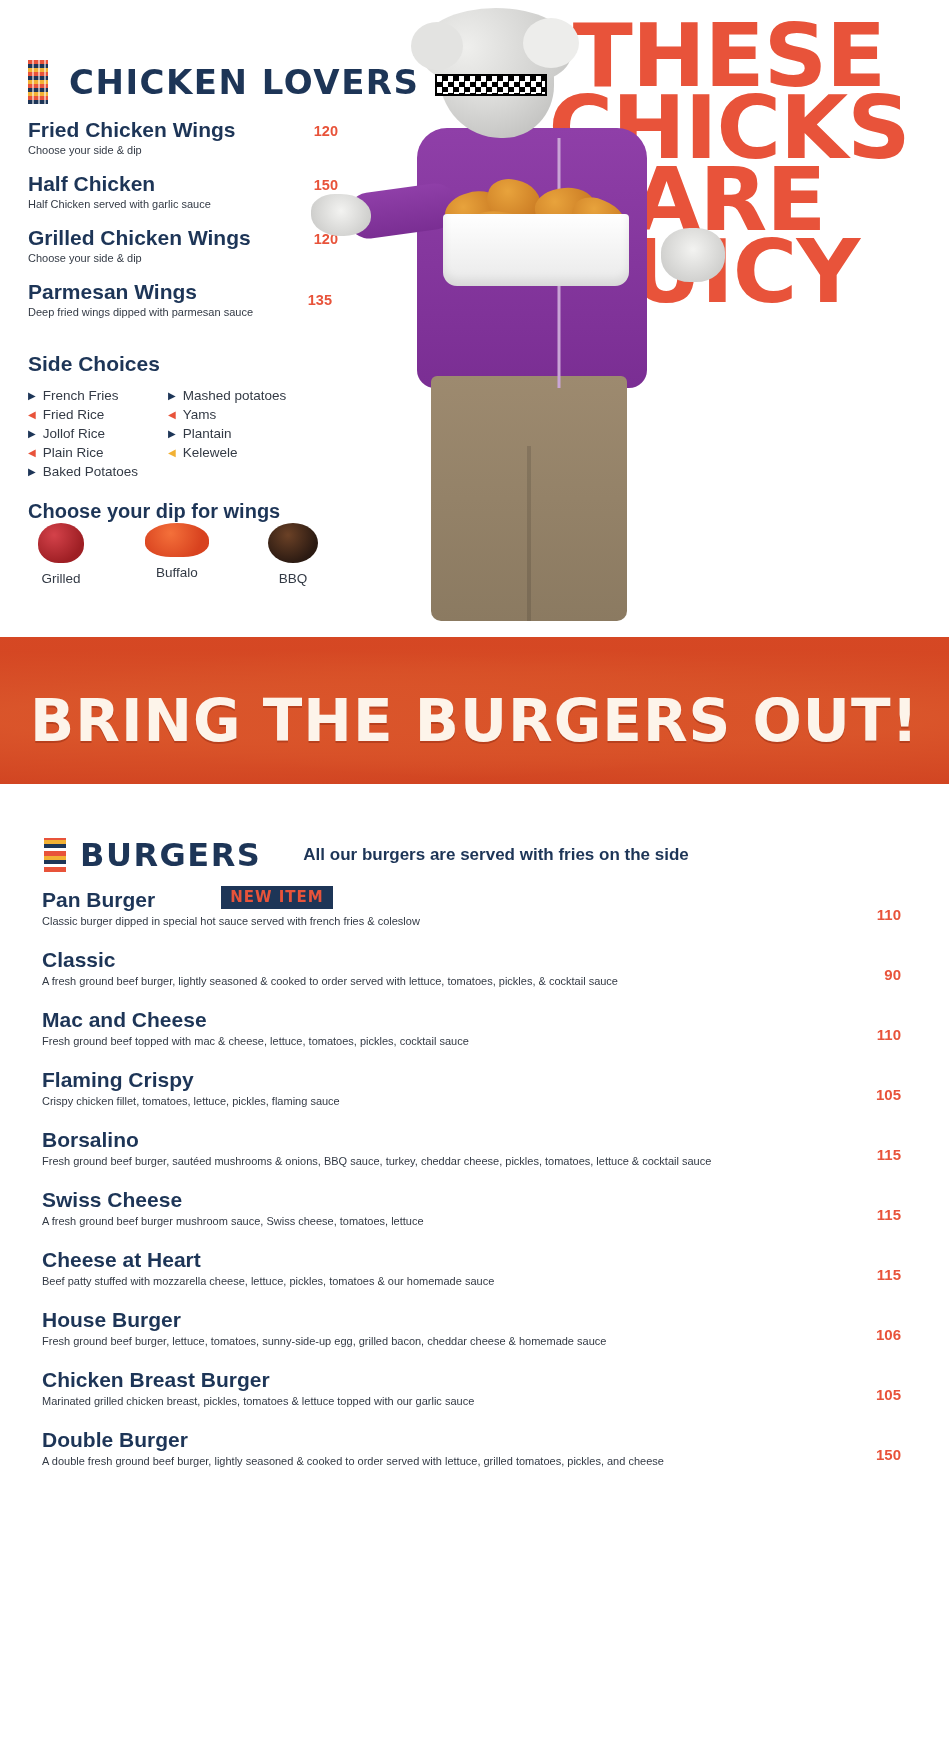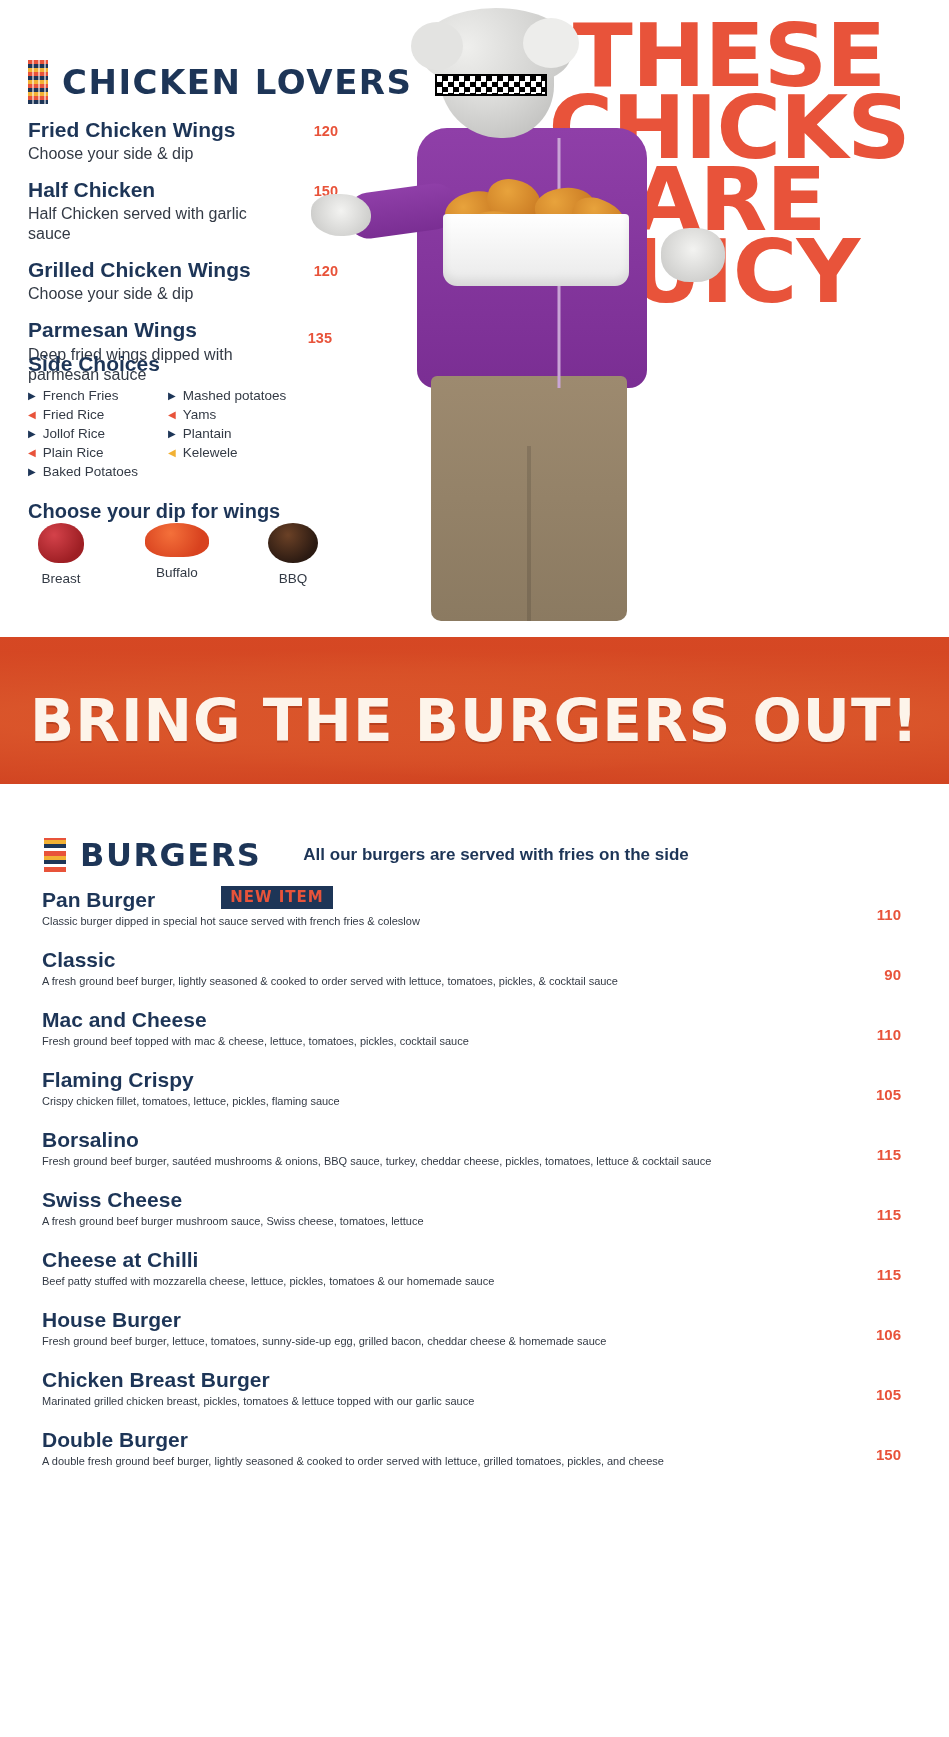--- a/index.html
+++ b/index.html
@@ -21,21 +21,21 @@
     background: #ffffff;
     overflow: hidden;
   }
 
   
   .section-head {
     position: absolute;
     left: 28px; top: 60px;
     display: flex;
     align-items: center;
-    gap: 14px;
+    gap: 21px;
   }
   .kente {
     width: 20px; height: 44px;
     background:
       repeating-linear-gradient(0deg,
         #1d3557 0px, #1d3557 4px,
         #e8533a 4px, #e8533a 8px,
         #f2b134 8px, #f2b134 12px);
     position: relative;
   }
@@ -61,21 +61,21 @@
     position: absolute;
     left: 28px; top: 118px;
     width: 350px;
   }
   .c-item { margin-bottom: 14px; position: relative; }
   .c-name {
     font-size: 21px; font-weight: 700; color:#1d3557;
     line-height: 1.15;
   }
   .c-desc {
-    font-size: 16px; color:#333a45; line-height: 1.25;
+    font-size: 11px; color:#333a45; line-height: 1.25;
     margin-top: 2px; max-width: 230px;
   }
   .c-price {
     position: absolute; right: 40px; top: 5px;
     color:#e8533a; font-weight:700; font-size:14.5px;
   }
   .c-item.parmesan .c-price { top: 12px; right: 46px; }
 
   
   .side-choices {
@@ -340,21 +340,21 @@
           </div>
       </div>
     </div>
   </div>
 
   <div class="dips-wrap">
     <div class="dips-title">Choose your dip for wings</div>
     <div class="dips">
       <div class="dip">
         <div class="dip-blob dip-chilli"></div>
-        <div class="dip-label">Breast</div>
+        <div class="dip-label">Grilled</div>
       </div>
       <div class="dip">
         <div class="dip-blob dip-buffalo"></div>
         <div class="dip-label">Buffalo</div>
       </div>
       <div class="dip">
         <div class="dip-blob dip-bbq"></div>
         <div class="dip-label">BBQ</div>
       </div>
     </div>
@@ -434,21 +434,21 @@
       <div class="b-price">115</div>
     </div>
 
     <div class="b-item">
       <span class="b-name">Swiss Cheese</span>
       <div class="b-desc">A fresh ground beef burger  mushroom sauce, Swiss cheese, tomatoes, lettuce</div>
       <div class="b-price">115</div>
     </div>
 
     <div class="b-item">
-      <span class="b-name">Cheese at Chilli</span>
+      <span class="b-name">Cheese at Heart</span>
       <div class="b-desc">Beef patty stuffed with mozzarella cheese, lettuce, pickles, tomatoes &amp; our homemade sauce</div>
       <div class="b-price">115</div>
     </div>
 
     <div class="b-item">
       <span class="b-name">House Burger</span>
       <div class="b-desc">Fresh ground beef burger, lettuce, tomatoes, sunny-side-up egg, grilled bacon, cheddar cheese &amp; homemade sauce</div>
       <div class="b-price">106</div>
     </div>
 

